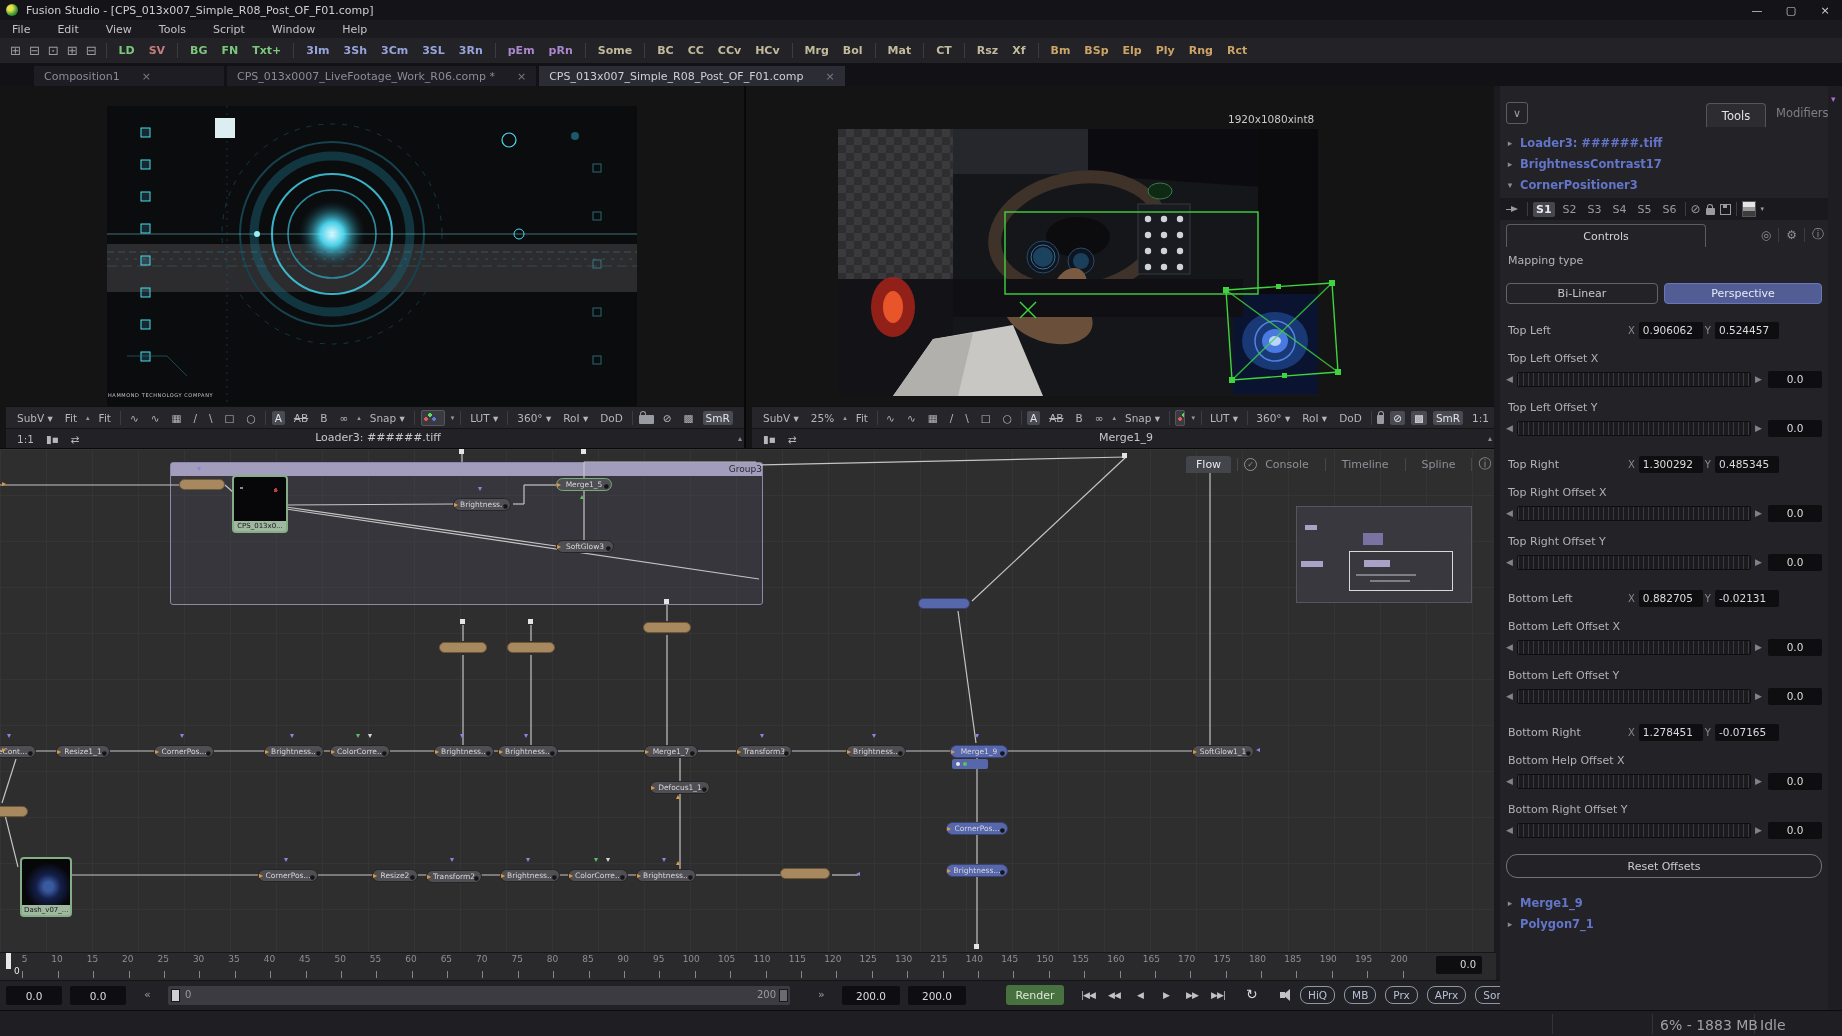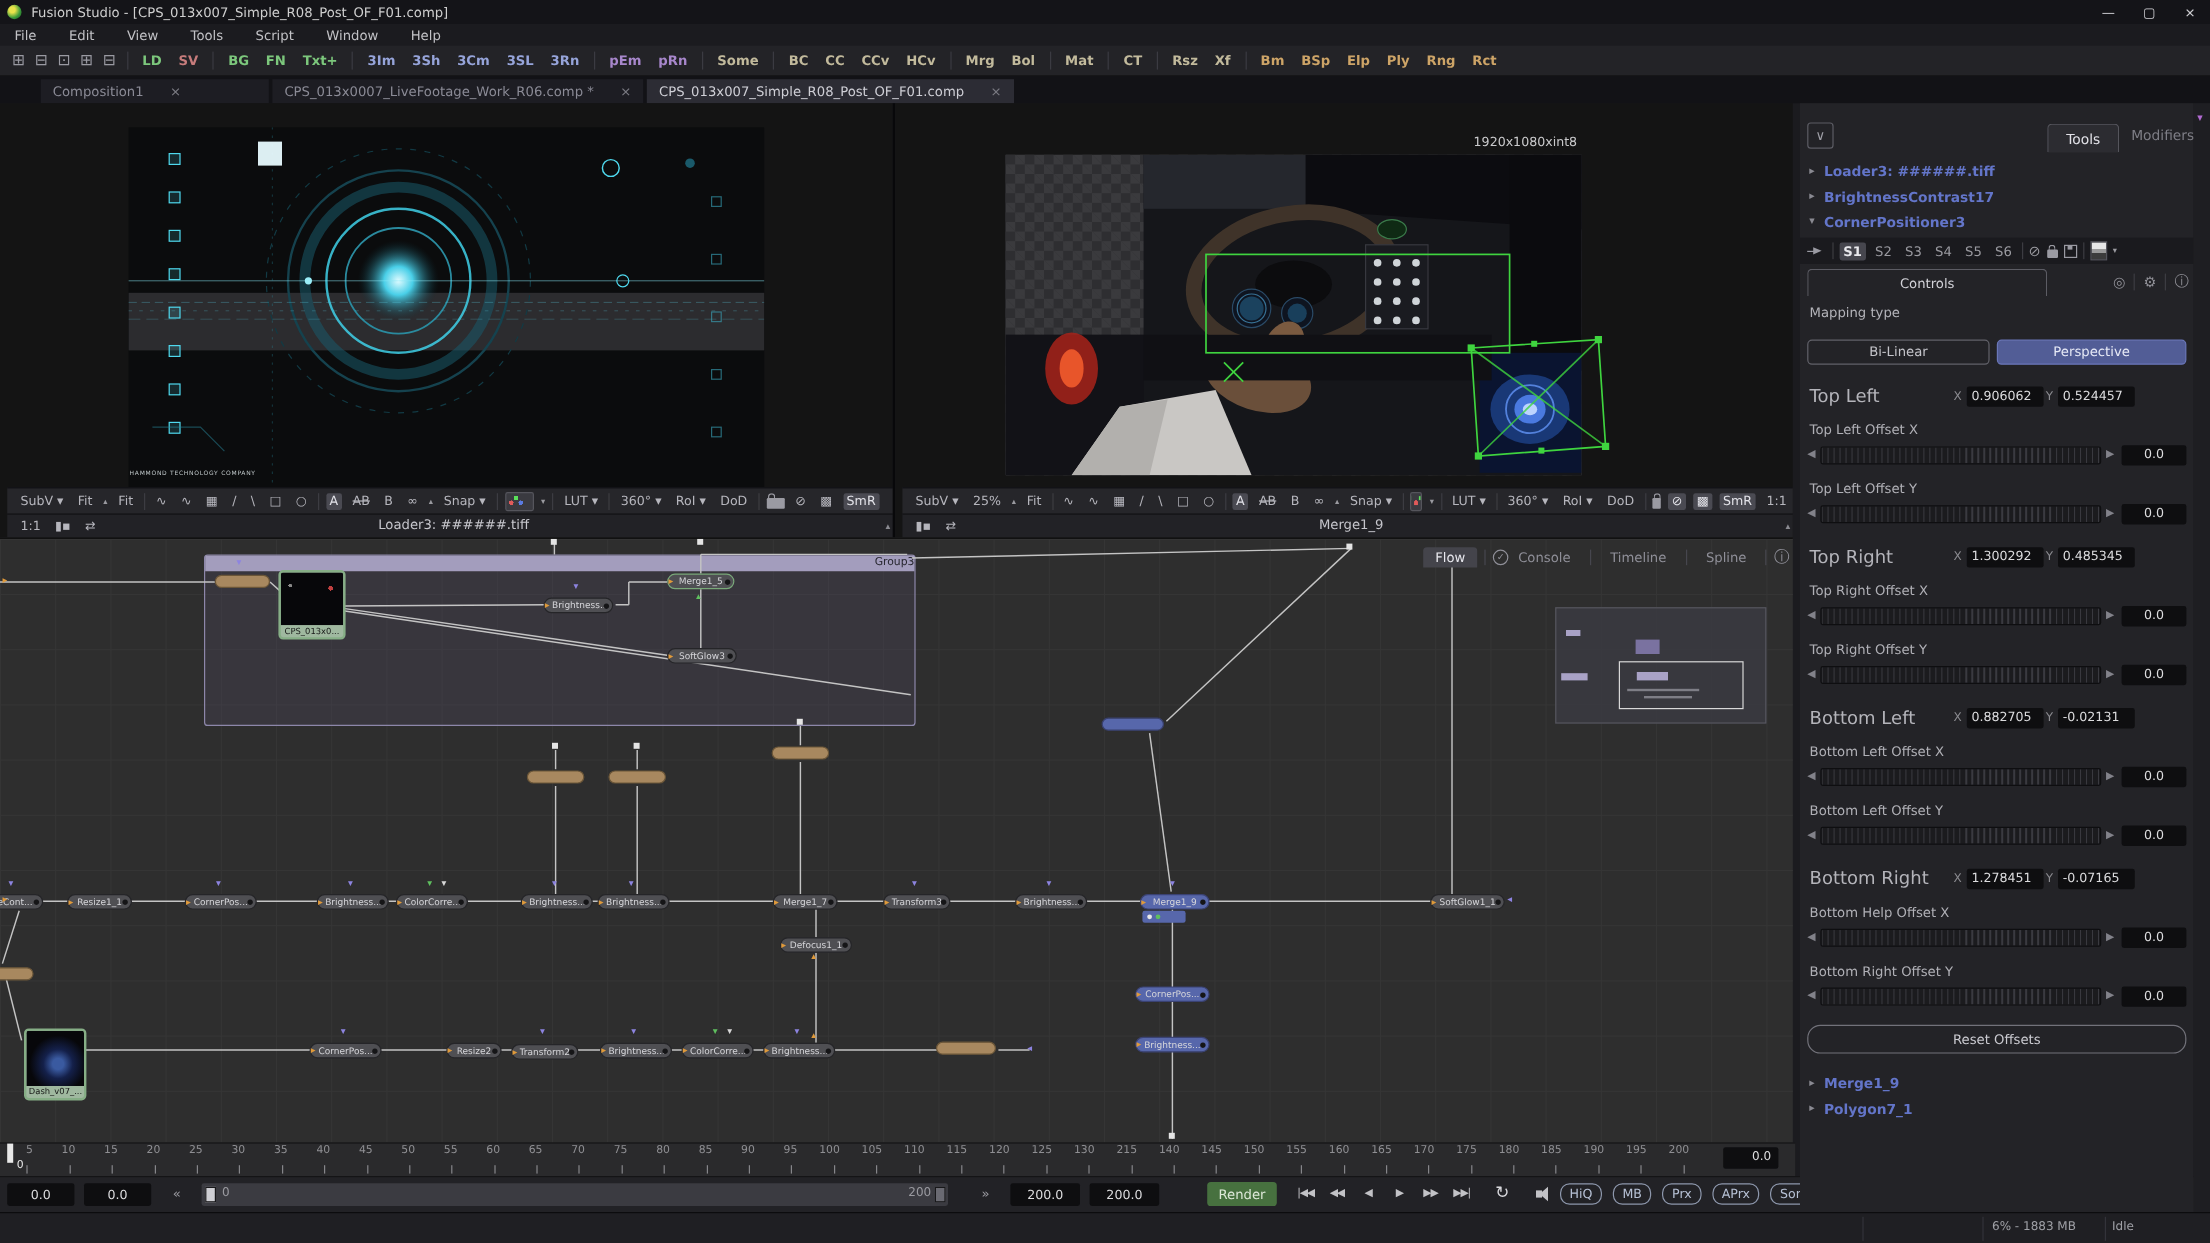--- a/index.html
+++ b/index.html
@@ -108,21 +108,21 @@
   #renderbtn{position:absolute;left:1006px;top:4px;width:58px;height:20px;background:#47713f;border-radius:3px;color:#dde8d8;font-size:11px;display:flex;align-items:center;justify-content:center}
   #tbuttons{position:absolute;left:1076px;top:3px;display:flex;align-items:center;gap:2px}
   .tbtn{min-width:24px;height:22px;display:flex;align-items:center;justify-content:center;color:#c2c2c6;font-size:9px;letter-spacing:-1px;white-space:pre}
   #loopbtn{color:#d8d8dc;font-size:14px;margin-left:6px}
   .spk{width:16px;height:12px;position:relative;margin-left:12px}
   .spk::before{content:"";position:absolute;left:0;top:3px;width:5px;height:6px;background:#c2c2c6}
   .spk::after{content:"";position:absolute;left:3px;top:0;border-top:6px solid transparent;border-bottom:6px solid transparent;border-right:7px solid #c2c2c6}
   #quality{position:absolute;left:1300px;top:5px;display:flex;gap:9px}
   .qbtn{border:1px solid #8d97ac;border-radius:8px;height:18px;padding:0 7px;font-size:10.5px;color:#b6c0d4;display:flex;align-items:center;box-sizing:border-box}
   
-  #statusbar{position:absolute;left:0;top:1010px;width:1842px;height:26px;background:#1f1f23;border-top:1px solid #0c0c0e;font-size:10px;color:#9fa0a6}
+  #statusbar{position:absolute;left:0;top:1010px;width:1842px;height:26px;background:#1f1f23;border-top:1px solid #0c0c0e;font-size:14px;color:#9fa0a6}
   .sdiv{position:absolute;top:3px;width:1px;height:20px;background:#33333a}
   #smem{position:absolute;left:1660px;top:6px}
   #sidle{position:absolute;left:1760px;top:6px}
   
   #panel{position:absolute;left:1500px;top:86px;width:328px;height:924px;background:#232327}
   #rstrip{position:absolute;left:1828px;top:86px;width:14px;height:924px;background:#1e1e22}
   #rstrip span{position:absolute;left:3px;top:8px;font-size:9px;color:#b06ad0}
   #ptabs{position:absolute;left:0;top:16px;width:100%;height:26px}
   #pcheck{position:absolute;left:6px;top:0;width:20px;height:20px;border:1px solid #5c5c64;border-radius:3px;color:#a0a0a8;font-size:11px;display:flex;align-items:center;justify-content:center}
   #toolstab{position:absolute;left:206px;top:1px;width:60px;height:24px;background:#2c2c31;border:1px solid #55555c;border-bottom:none;border-radius:4px 4px 0 0;color:#e2e2e8;font-size:11.5px;display:flex;align-items:center;justify-content:center;box-sizing:border-box}
@@ -143,21 +143,21 @@
   #controlsrow{position:absolute;left:0;top:138px;width:100%;height:24px}
   #ctab{position:absolute;left:6px;top:0;width:200px;height:23px;border:1px solid #5c5c64;border-bottom:none;border-radius:4px 4px 0 0;color:#d2d2d8;font-size:11px;display:flex;align-items:center;justify-content:center;box-sizing:border-box}
   #cicons{position:absolute;right:4px;top:2px;display:flex;gap:7px;align-items:center;color:#8f8f96;font-size:12px}
   #pcontent{position:absolute;left:0;top:162px;width:100%}
   .maplabel{font-size:11px;color:#b4b4ba;margin:6px 0 4px 8px}
   #mapbtns{position:relative;height:21px;margin:16px 6px}
   .mapbtn{position:absolute;top:0;height:21px;border-radius:4px;font-size:11px;display:flex;align-items:center;justify-content:center;box-sizing:border-box}
   #bilinear{left:0;width:152px;border:1px solid #62626a;color:#c4c4ca}
   #perspective{left:158px;width:158px;background:#525d96;border:1px solid #6a76b8;color:#e6e9f6}
   .prow{display:flex;align-items:center;margin:16px 4px 0 0;height:20px}
-  .plabel{width:118px;padding-left:8px;font-size:15px;color:#b4b4ba;flex:none}
+  .plabel{width:118px;padding-left:8px;font-size:11px;color:#b4b4ba;flex:none}
   .xylab{font-size:10px;color:#8b8b90;margin:0 4px 0 2px}
   .cfield{width:64px;height:17px;overflow:hidden;justify-content:flex-start;padding-left:4px;white-space:nowrap}
   .polabel{font-size:11px;color:#b0b0b6;margin:12px 0 4px 8px}
   .srow2{display:flex;align-items:center;margin:4px 6px 0 6px;height:20px}
   .sarr{color:#82828a;font-size:9px}
   .strack{flex:1;height:13px;margin:0 4px;border:1px solid #0e0e10;border-radius:2px;background:repeating-linear-gradient(90deg,#3a3a40 0 1px,#1b1b1e 1px 5px)}
   .sval{width:54px;height:17px;margin-left:6px}
   #resetbtn{margin:14px 6px 0 6px;height:22px;border:1px solid #72727a;border-radius:11px;color:#cacad0;font-size:11px;display:flex;align-items:center;justify-content:center}
   #pfooters{margin-top:14px}
 </style>

